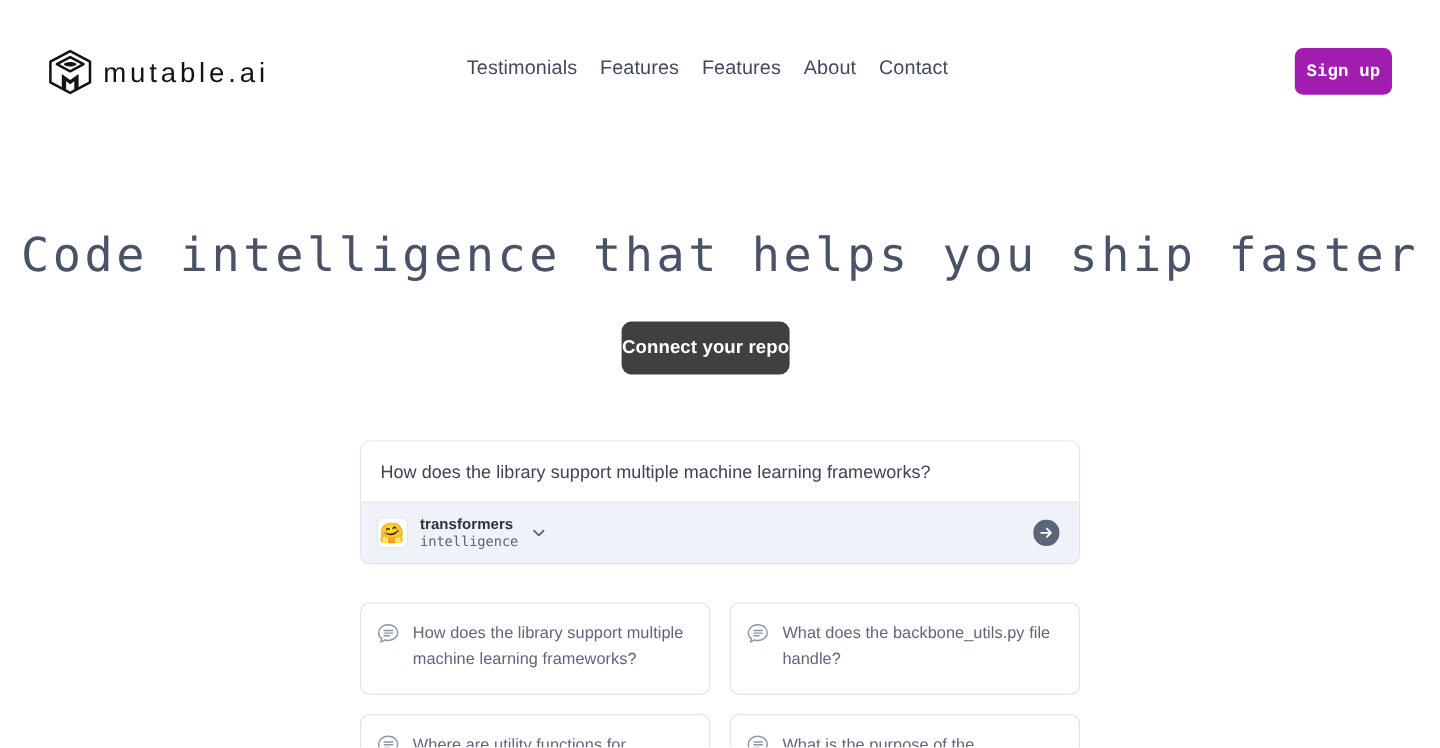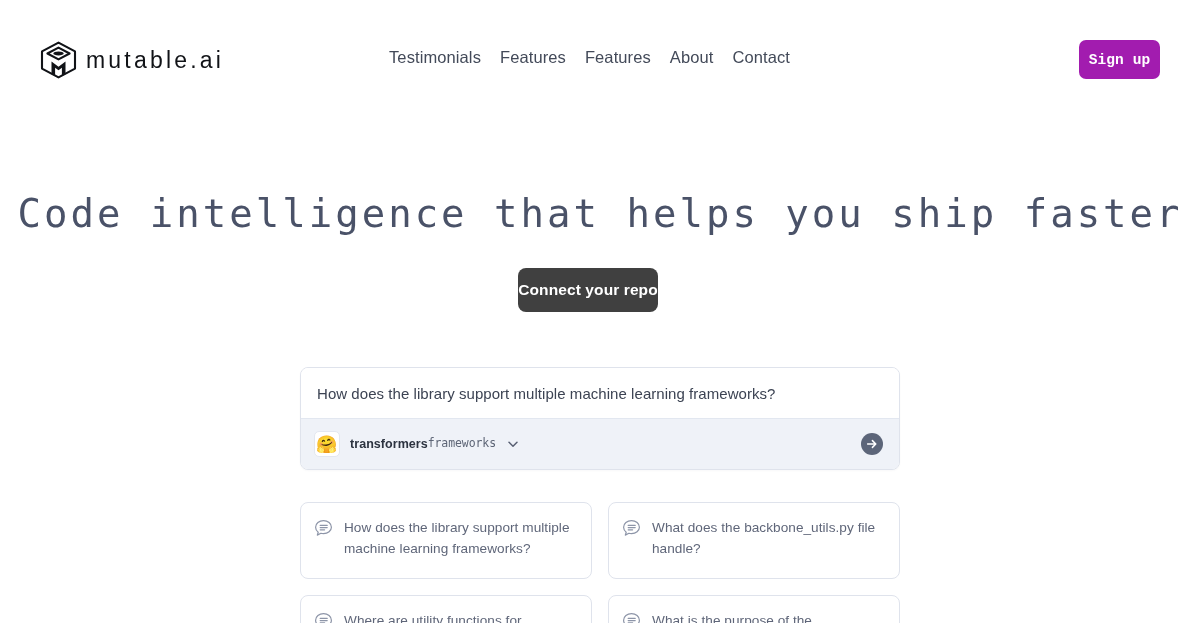--- a/index.html
+++ b/index.html
@@ -176,21 +176,21 @@
     justify-content: center;
     font-size: 17px;
     line-height: 1;
     flex: 0 0 auto;
     overflow: hidden;
   }
 
   .repo-text {
     margin-left: 10px;
     display: flex;
-    flex-direction: row;
+    flex-direction: column;
     justify-content: center;
     line-height: 1.15;
   }
   .repo-name {
     font-size: 12.5px;
     font-weight: 700;
     color: #2c3340;
     letter-spacing: 0.05px;
   }
   .repo-owner {
@@ -302,21 +302,21 @@
     </div>
 
     <div class="repo-row">
 
       <div class="repo-avatar">
         <span>🤗</span>
       </div>
 
       <div class="repo-text">
         <span class="repo-name">transformers</span>
-        <span class="repo-owner">frameworks</span>
+        <span class="repo-owner">intelligence</span>
       </div>
 
       <svg class="repo-chevron" viewBox="0 0 14 14" fill="none">
         <path d="M3 5.2 7 9.2l4-4" stroke="currentColor" stroke-width="1.5" stroke-linecap="round" stroke-linejoin="round"></path>
       </svg>
 
       <button class="submit-btn">
         <svg viewBox="0 0 22 22" fill="none">
           <circle cx="11" cy="11" r="11" fill="#5c6579"></circle>
           <path d="M6.6 11h8.2M11.4 7.6 14.8 11l-3.4 3.4" stroke="#ffffff" stroke-width="1.5" stroke-linecap="round" stroke-linejoin="round"></path>

